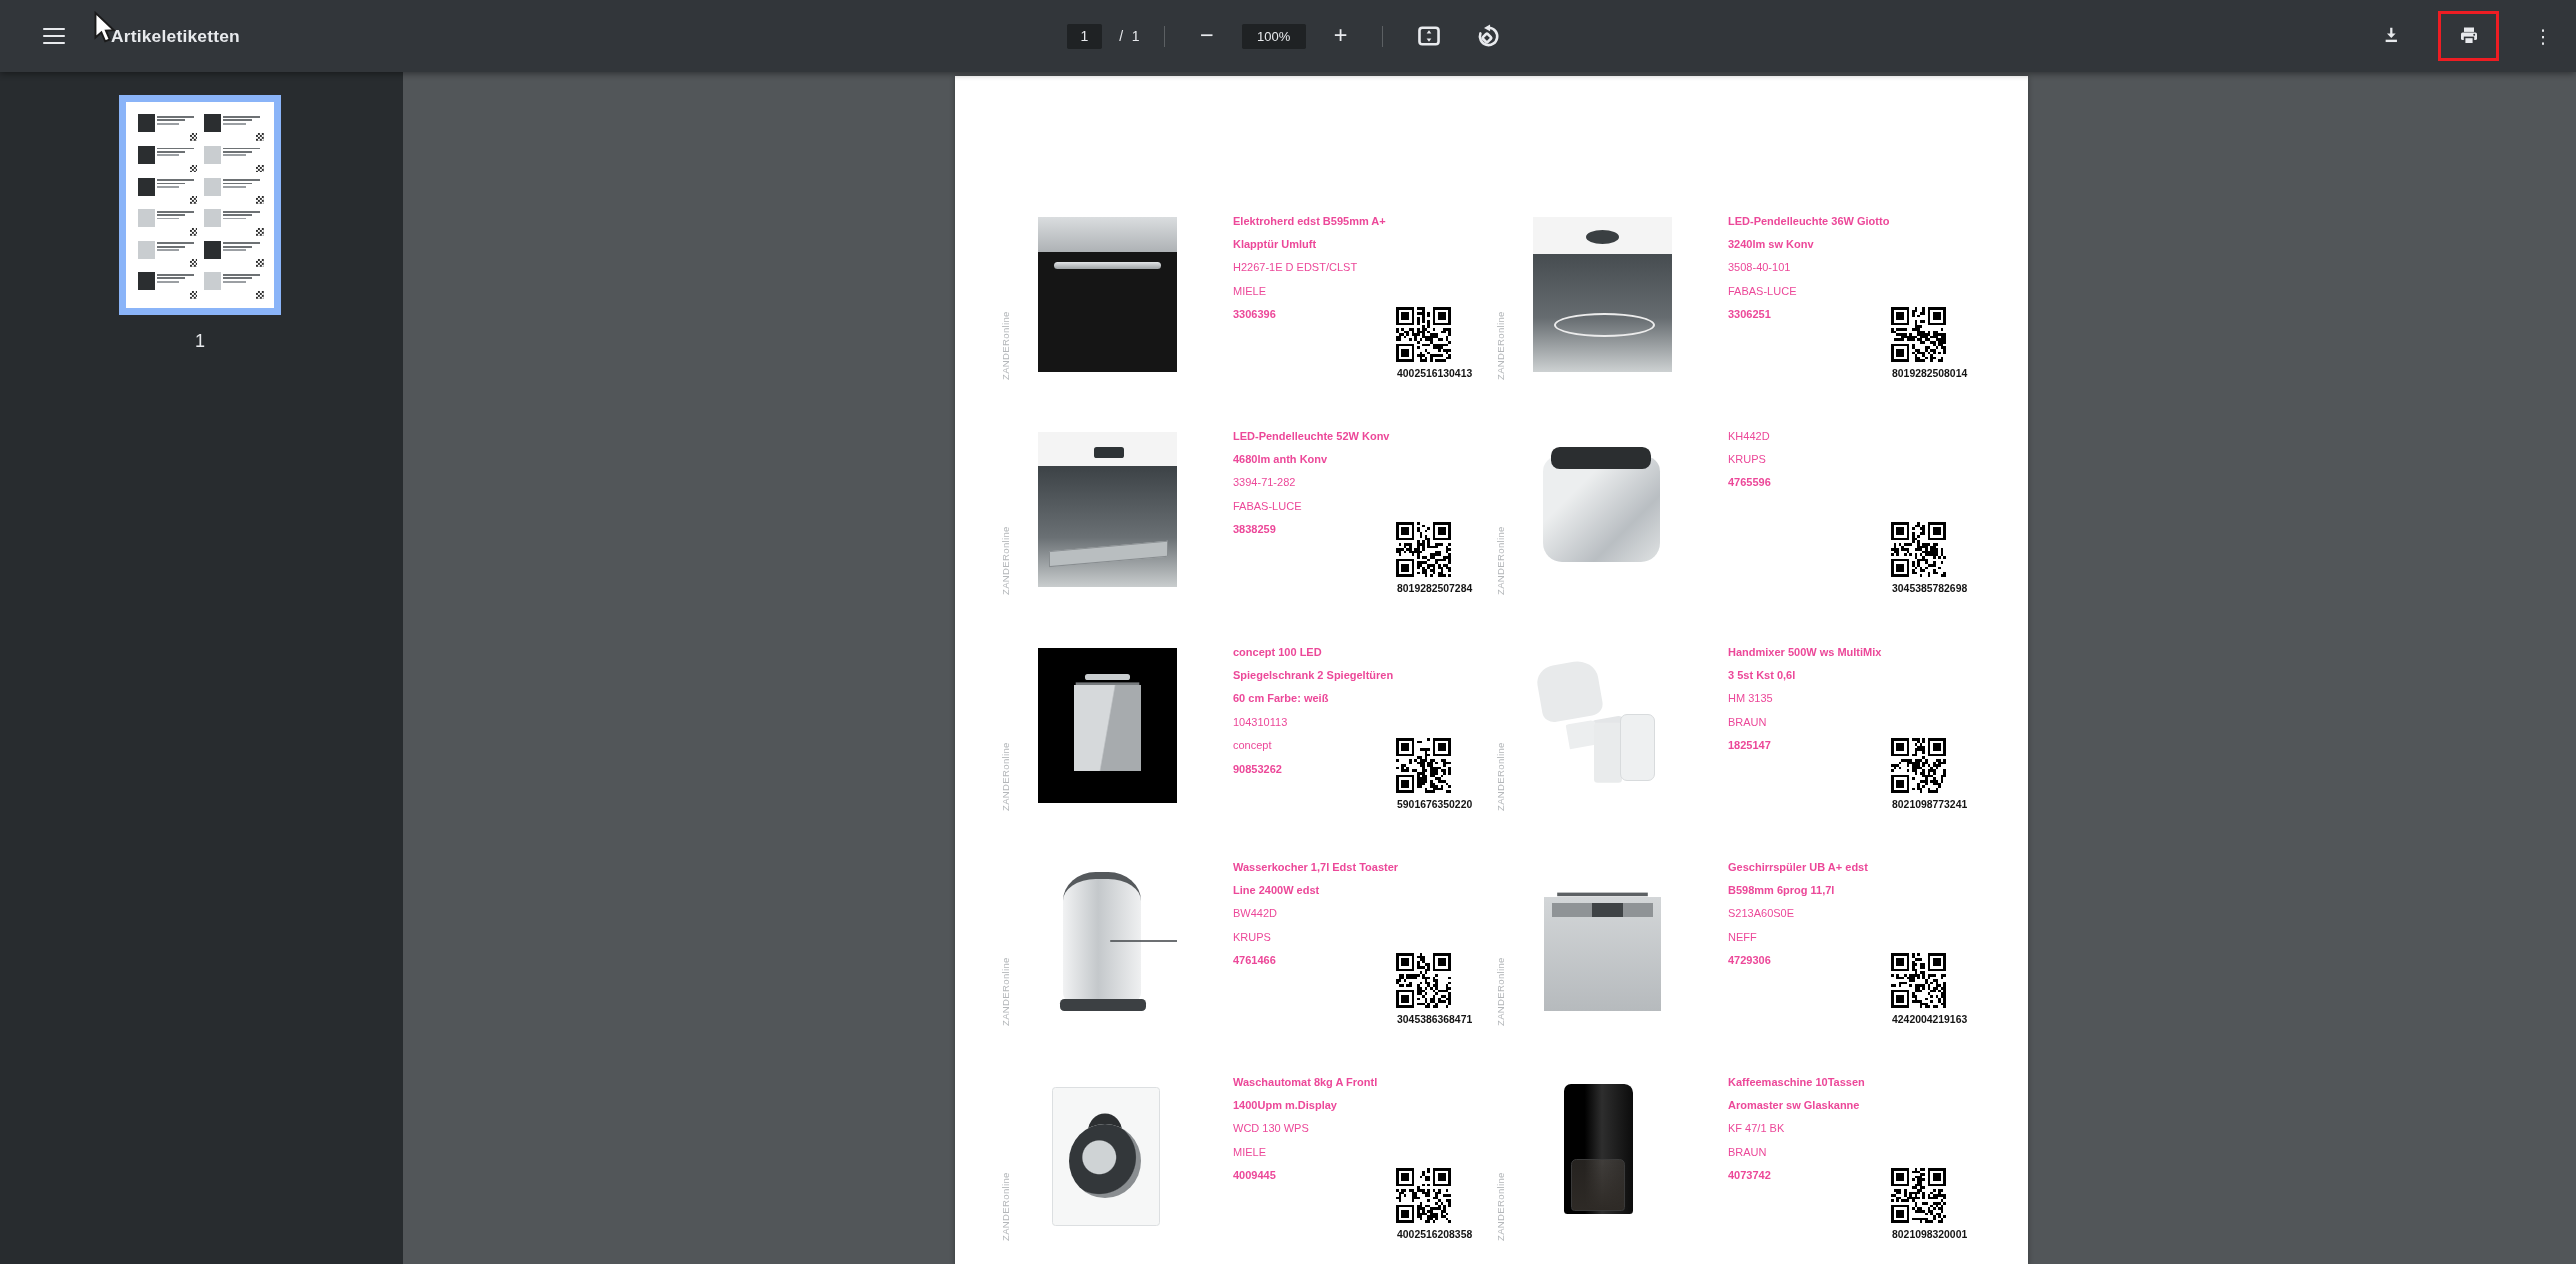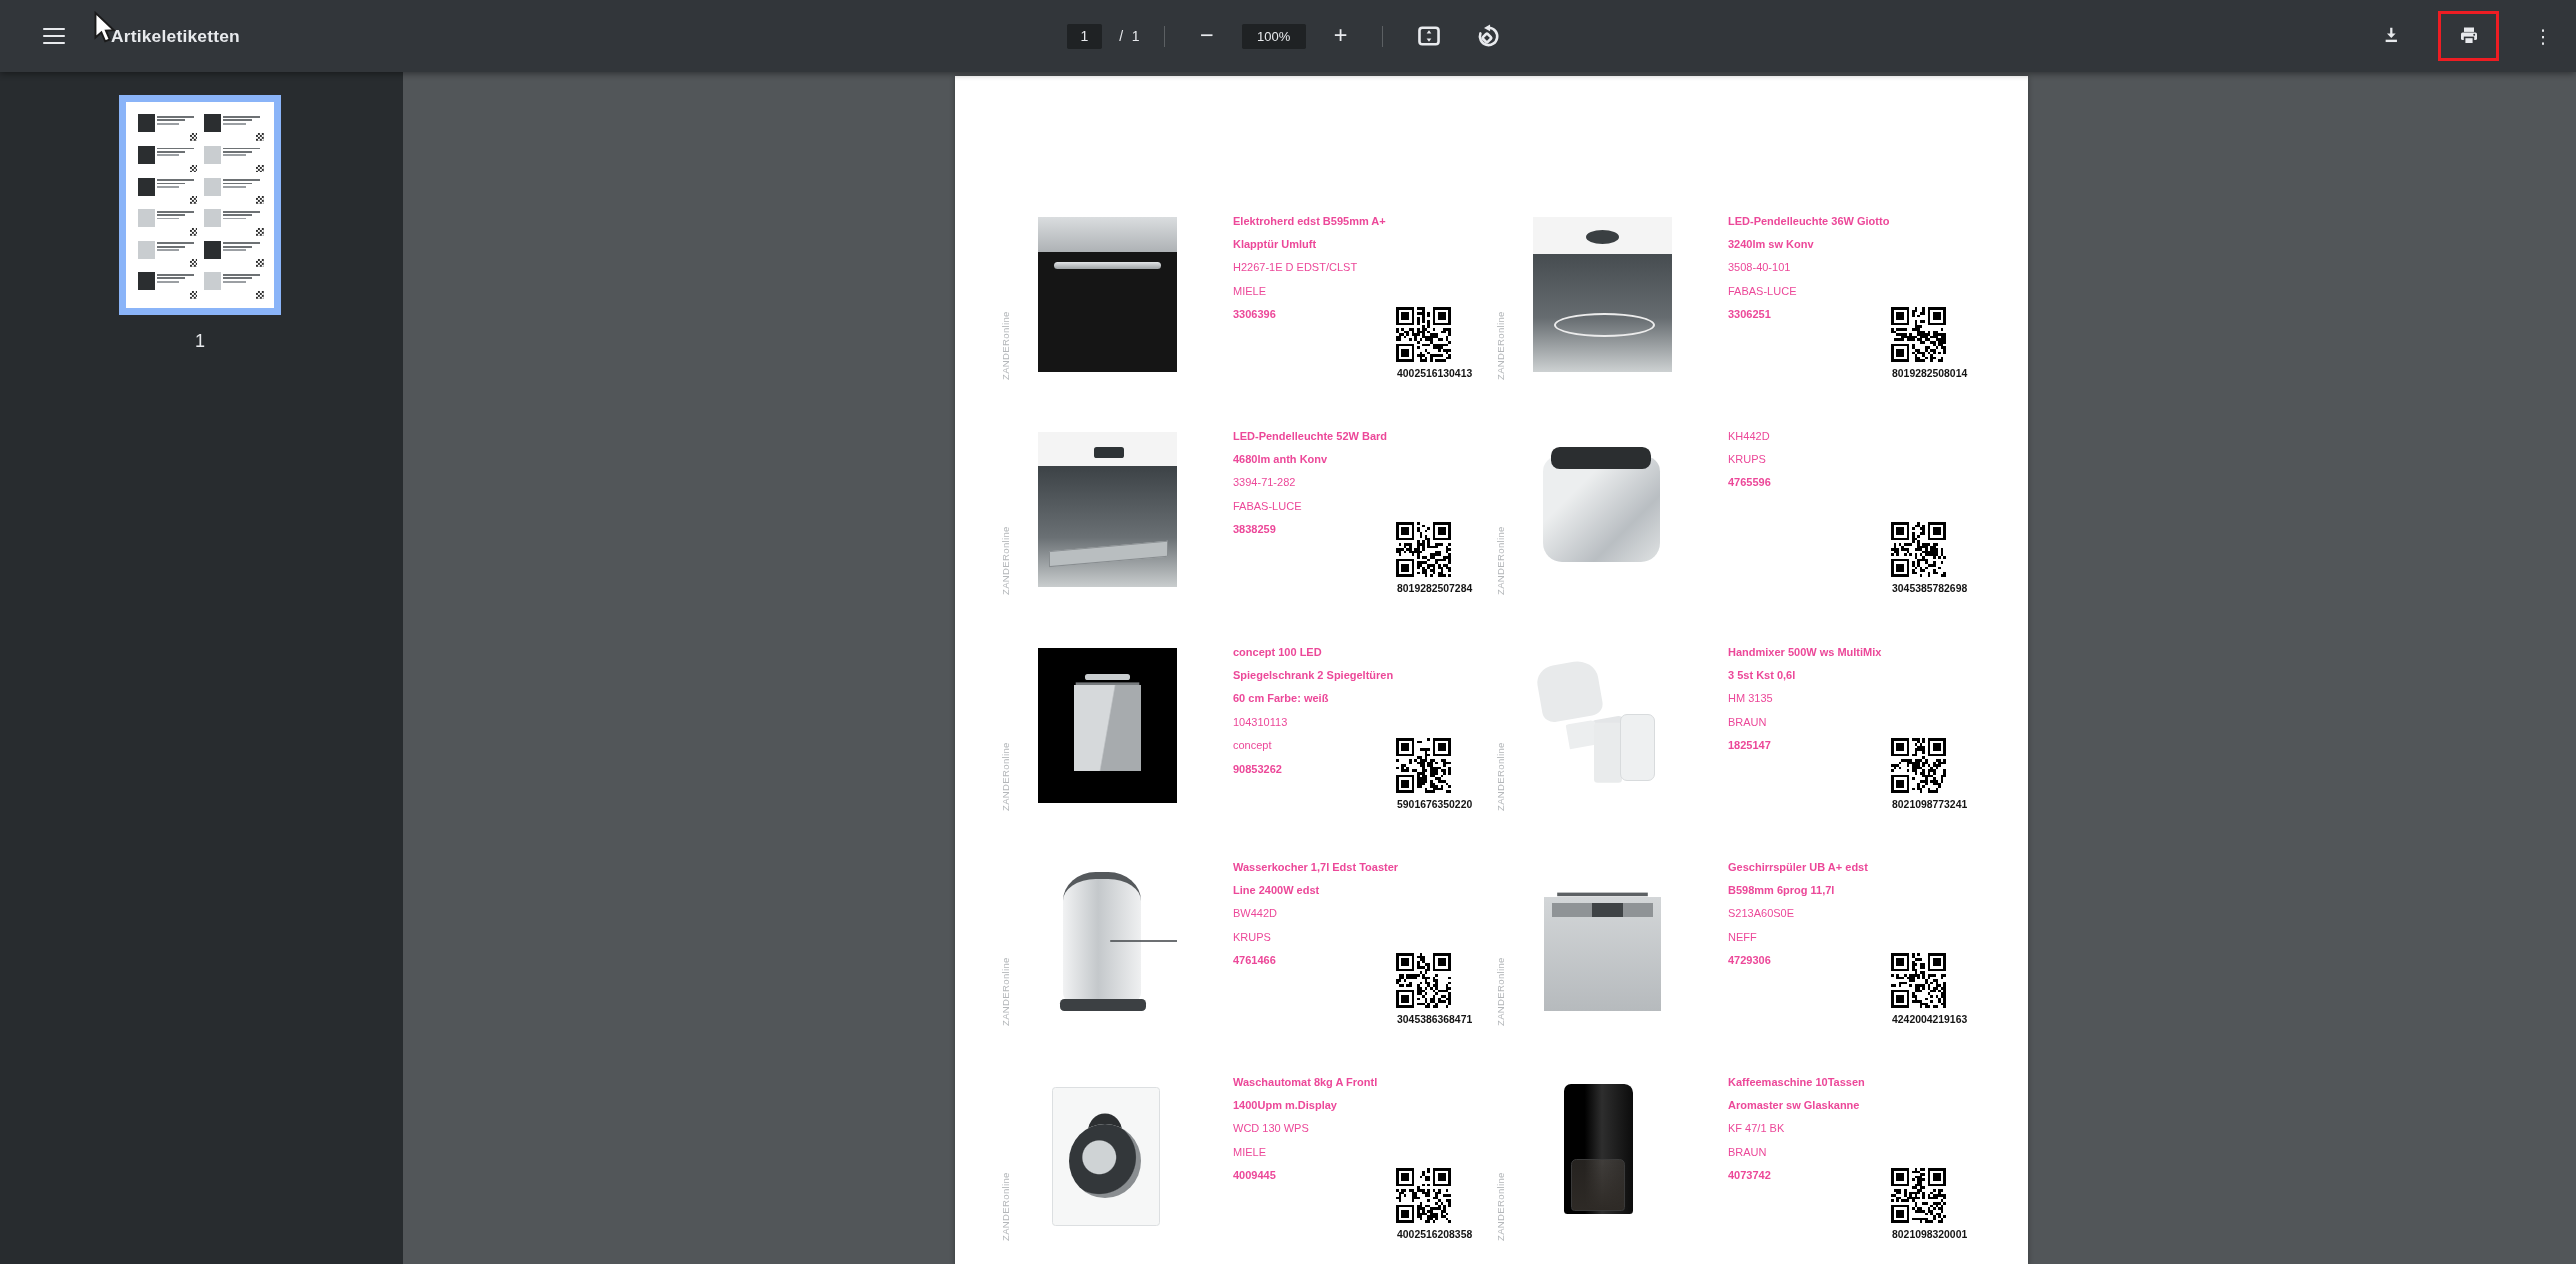--- a/index.html
+++ b/index.html
@@ -625,21 +625,21 @@
               <rect x="2" y="16" width="3" height="3" fill="#000"></rect>
             </svg>
           </div>
     <div class="ean">8019282508014</div>
   </div>
         <div class="label" style="left: 43px; top: 349px;">
     <div class="watermark">ZANDERonline</div>
     <div class="pimg img-pendant-bar"></div>
     <div class="ptext">
       <div class="ptitle">
-              <div>LED-Pendelleuchte 52W Bard</div>
+              <div>LED-Pendelleuchte 52W Konv</div>
               <div>4680lm anth Konv</div>
             </div>
       <div class="pmodel">3394-71-282</div>
       <div class="pbrand">FABAS-LUCE</div>
       <div class="partnr">3838259</div>
     </div>
     <div class="qr">
             <svg viewBox="0 0 21 21" shape-rendering="crispEdges" fill="#000">
               <rect width="21" height="21" fill="#fff"></rect>
               <rect x="8" y="0" width="1" height="1"></rect>

